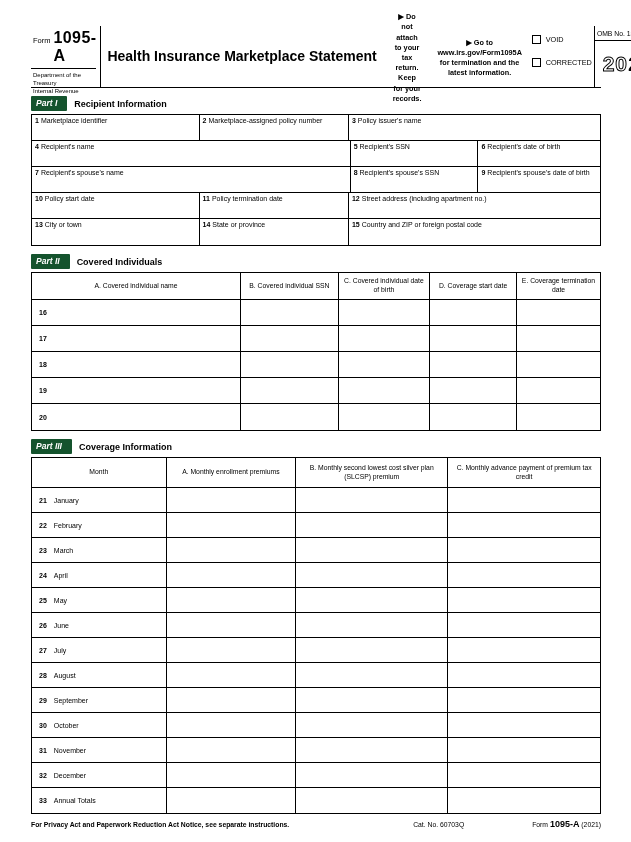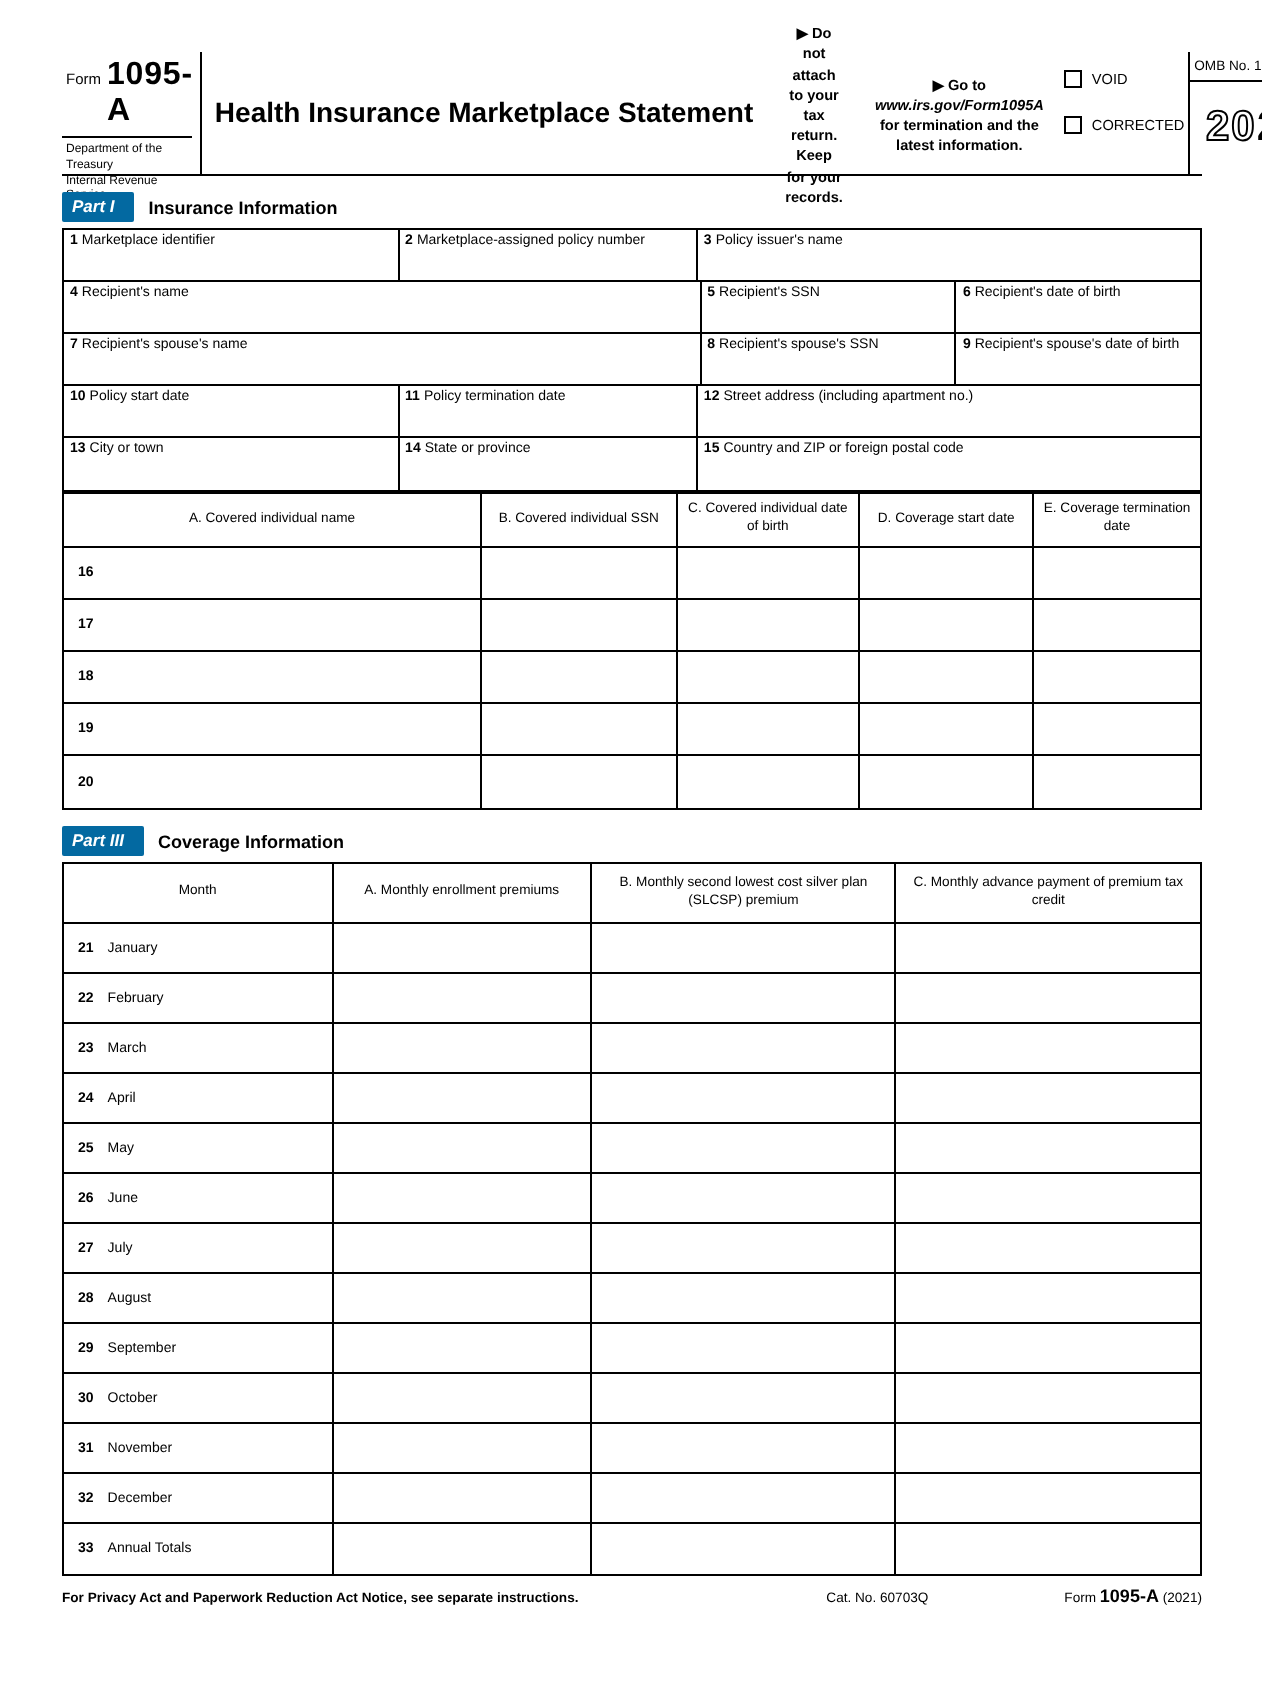--- a/index.html
+++ b/index.html
@@ -13,33 +13,33 @@
   
   .hdr { display: flex; height: 62px; border-bottom: 1px solid #000; }
   .hdr-left { width: 104px; border-right: 1px solid #000; padding: 2px 4px 2px 0; }
   .form-line { display: flex; align-items: baseline; gap: 3px; border-bottom: 1px solid #000; padding: 1px 0 3px 2px; margin-bottom: 3px; }
   .form-word { font-size: 7.5px; }
   .form-num { font-size: 16px; font-weight: bold; letter-spacing: .4px; }
   .dept { font-size: 6px; line-height: 1.3; padding-left: 2px; }
   .hdr-center { flex: 1; display: flex; flex-direction: row; align-items: center; padding: 3px 6px 0; }
   .form-title { font-size: 14px; font-weight: bold; margin-bottom: 4px; white-space: nowrap; }
   .instr { font-size: 7.3px; font-weight: bold; line-height: 1.4; text-align: center; padding-left: 16px; }
-  .lnk { font-style: italic; }
+  .lnk { }
   .black-bar { width: 100%; height: 4px; background: #000; margin-top: auto; }
   .hdr-checks { width: 78px; display: flex; flex-direction: column; gap: 14px; padding: 9px 2px 0 4px; }
   .chk-row { display: flex; align-items: center; gap: 5px; font-size: 7.3px; }
   .chk { width: 9px; height: 9px; border: 1px solid #000; background: #fff; flex: none; }
   .hdr-right { width: 88px; border-left: 1px solid #000; display: flex; flex-direction: column; }
   .omb { font-size: 6.8px; text-align: center; padding: 4px 2px 3px; border-bottom: 1px solid #000; white-space: nowrap; }
   .year { flex: 1; display: flex; align-items: center; justify-content: center; font-size: 21px; font-weight: bold; letter-spacing: 1px; }
   .yr-outline { color: #fff; -webkit-text-stroke: 1px #000; }
 
   
   .part-row { display: flex; align-items: center; gap: 7px; margin: 8px 0 3px; }
-  .badge { background: #0369a1; color: #fff; font-style: italic; font-weight: bold; font-size: 8.5px; padding: 2px 10px 3px 5px; border-radius: 1px; }
+  .badge { background: #14532d; color: #fff; font-style: italic; font-weight: bold; font-size: 8.5px; padding: 2px 10px 3px 5px; border-radius: 1px; }
   .part-title { font-size: 9px; font-weight: bold; }
 
   
   .tbl { border: 1px solid #000; }
   .prow, .trow { display: flex; border-bottom: 1px solid #000; }
   .tbl > .prow:last-child, .tbl > .trow:last-child { border-bottom: none; }
   .pcell, .hcell, .dcell { border-right: 1px solid #000; overflow: hidden; }
   .prow > .pcell:last-child, .trow > .hcell:last-child, .trow > .dcell:last-child { border-right: none; }
 
   
@@ -104,21 +104,21 @@
       <div class="omb">OMB No. 1545-2232</div>
       <div class="year">
         <span class="yr-outline">20</span>
           <span>21</span>
       </div>
     </div>
   </div>
 
   <div class="part-row">
     <span class="badge">Part I</span>
-    <span class="part-title">Insurance Information</span>
+    <span class="part-title">Recipient Information</span>
   </div>
   <div class="tbl">
     <div class="prow">
       <div class="pcell wA"><span class="fn">1</span><span>Marketplace identifier</span></div>
       <div class="pcell wB"><span class="fn">2</span><span>Marketplace-assigned policy number</span></div>
       <div class="pcell wC"><span class="fn">3</span><span>Policy issuer's name</span></div>
     </div>
     <div class="prow">
       <div class="pcell wD"><span class="fn">4</span><span>Recipient's name</span></div>
       <div class="pcell wE"><span class="fn">5</span><span>Recipient's SSN</span></div>
@@ -134,20 +134,24 @@
       <div class="pcell wB"><span class="fn">11</span><span>Policy termination date</span></div>
       <div class="pcell wC"><span class="fn">12</span><span>Street address (including apartment no.)</span></div>
     </div>
     <div class="prow">
       <div class="pcell wA"><span class="fn">13</span><span>City or town</span></div>
       <div class="pcell wB"><span class="fn">14</span><span>State or province</span></div>
       <div class="pcell wC"><span class="fn">15</span><span>Country and ZIP or foreign postal code</span></div>
     </div>
   </div>
 
+  <div class="part-row">
+    <span class="badge">Part II</span>
+    <span class="part-title">Covered Individuals</span>
+  </div>
   <div class="tbl">
     <div class="trow hrow2">
       <div class="hcell u1">A. Covered individual name</div>
       <div class="hcell u2">B. Covered individual SSN</div>
       <div class="hcell u3">C. Covered individual date of birth</div>
       <div class="hcell u4">D. Coverage start date</div>
       <div class="hcell u5">E. Coverage termination date</div>
     </div>
     <div class="trow drow2">
       <div class="dcell u1">

